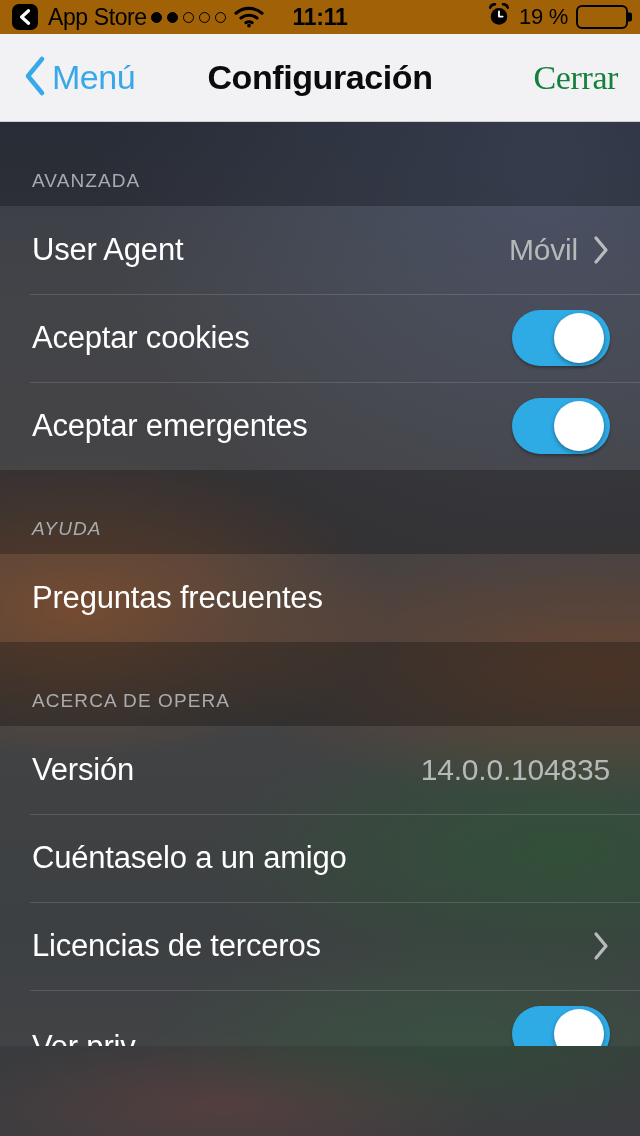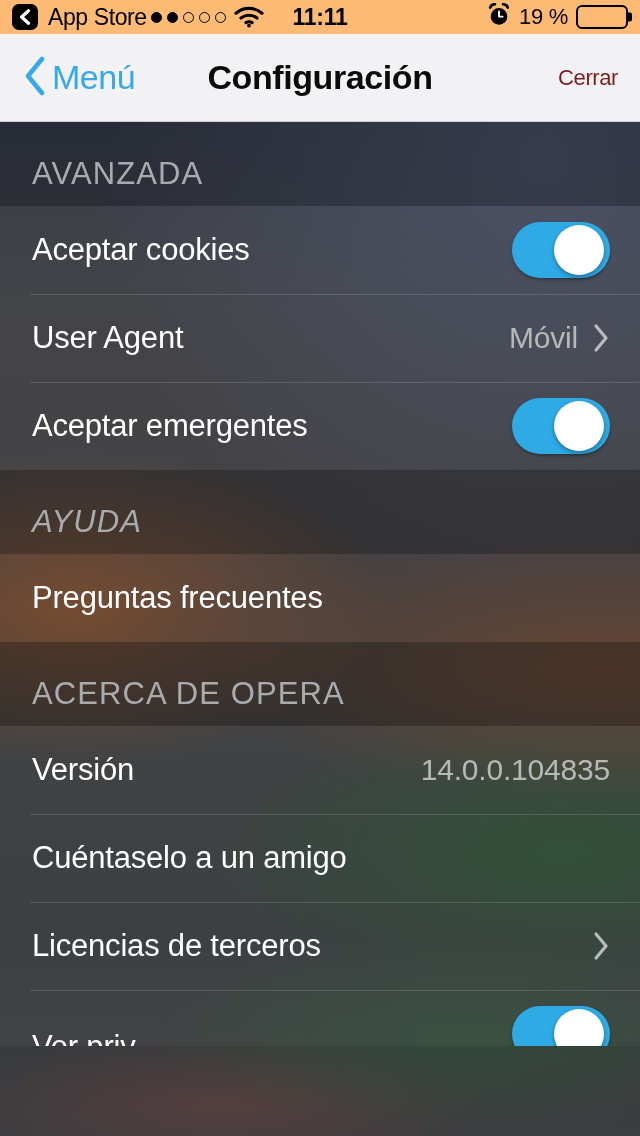--- a/index.html
+++ b/index.html
@@ -7,21 +7,21 @@
   body {
     font-family:"Liberation Sans", sans-serif;
     background:#3a3b40;
     overflow:hidden;
     position:relative;
   }
 
   
   .statusbar{
     height:34px;
-    background:#fdba74;
+    background:#a16207;
     display:flex;
     align-items:center;
     padding:0 12px;
     position:relative;
     z-index:40;
   }
   .sb-left{ display:flex; align-items:center; gap:10px; flex:0 0 auto; }
   .sb-backbadge{
     width:26px; height:26px;
     background:#000;
@@ -98,25 +98,26 @@
     position:absolute; left:0; right:0;
     text-align:center;
     font-size:34px;
     font-weight:700;
     color:#0b0b0c;
     letter-spacing:-0.4px;
     pointer-events:none;
   }
   .nav-close{
     margin-left:auto;
-    font-size:22px;
-    color:#7f1d1d;
+    font-size:34px;
+    color:#15803d;
     letter-spacing:-0.4px;
     position:relative; z-index:2;
     cursor:pointer;
+    font-family:Liberation Serif, serif;
   }
 
   
   .content{
     position:absolute;
     top:122px; left:0; right:0; bottom:0;
     overflow:hidden;
     background:
       radial-gradient(circle at 85% 3%, rgba(70,78,100,0.85) 0%, rgba(70,78,100,0) 40%),
       radial-gradient(ellipse 70% 22% at 12% 48%, rgba(150,78,30,0.55) 0%, rgba(150,78,30,0) 70%),
@@ -132,21 +133,21 @@
   .section-head{
     height:84px;
     display:flex;
     align-items:flex-end;
     padding:0 32px 14px 32px;
     background:rgba(24,26,32,0.30);
   }
   .section-head.ayuda{ background:rgba(22,20,20,0.22);font-style:italic; }
   .section-head.acerca{ background:rgba(20,20,20,0.26); }
   .section-head-label{
-    font-size:31px;
+    font-size:19px;
     color:#a9abaf;
     letter-spacing:1.1px;
   }
 
   
   .row{
     height:88px;
     display:flex;
     align-items:center;
     padding:0 30px 0 32px;
@@ -269,41 +270,41 @@
 </div>
 
 <div class="content">
   <div class="scroller">
 
     <div class="section-head">
       <span class="section-head-label">AVANZADA</span>
     </div>
 
     <div class="row">
-      <span class="row-label">Aceptar cookies</span>
-      <span class="row-right">
-        <span class="toggle">
-          <span class="knob"></span>
-        </span>
-      </span>
-    </div>
-
-    <div class="row">
       <span class="row-label">User Agent</span>
       <span class="row-right">
         <span class="row-value">Móvil</span>
         <span class="chev">
           <svg width="18" height="30" viewBox="0 0 18 30" aria-hidden="true">
             <path d="M4 3 L14 15 L4 27" fill="none" stroke="#b9bbbd" stroke-width="3.2" stroke-linecap="round" stroke-linejoin="round"></path>
           </svg>
         </span>
       </span>
     </div>
 
     <div class="row">
+      <span class="row-label">Aceptar cookies</span>
+      <span class="row-right">
+        <span class="toggle">
+          <span class="knob"></span>
+        </span>
+      </span>
+    </div>
+
+    <div class="row">
       <span class="row-label">Aceptar emergentes</span>
       <span class="row-right">
         <span class="toggle">
           <span class="knob"></span>
         </span>
       </span>
     </div>
 
     <div class="section-head ayuda">
       <span class="section-head-label">AYUDA</span>

